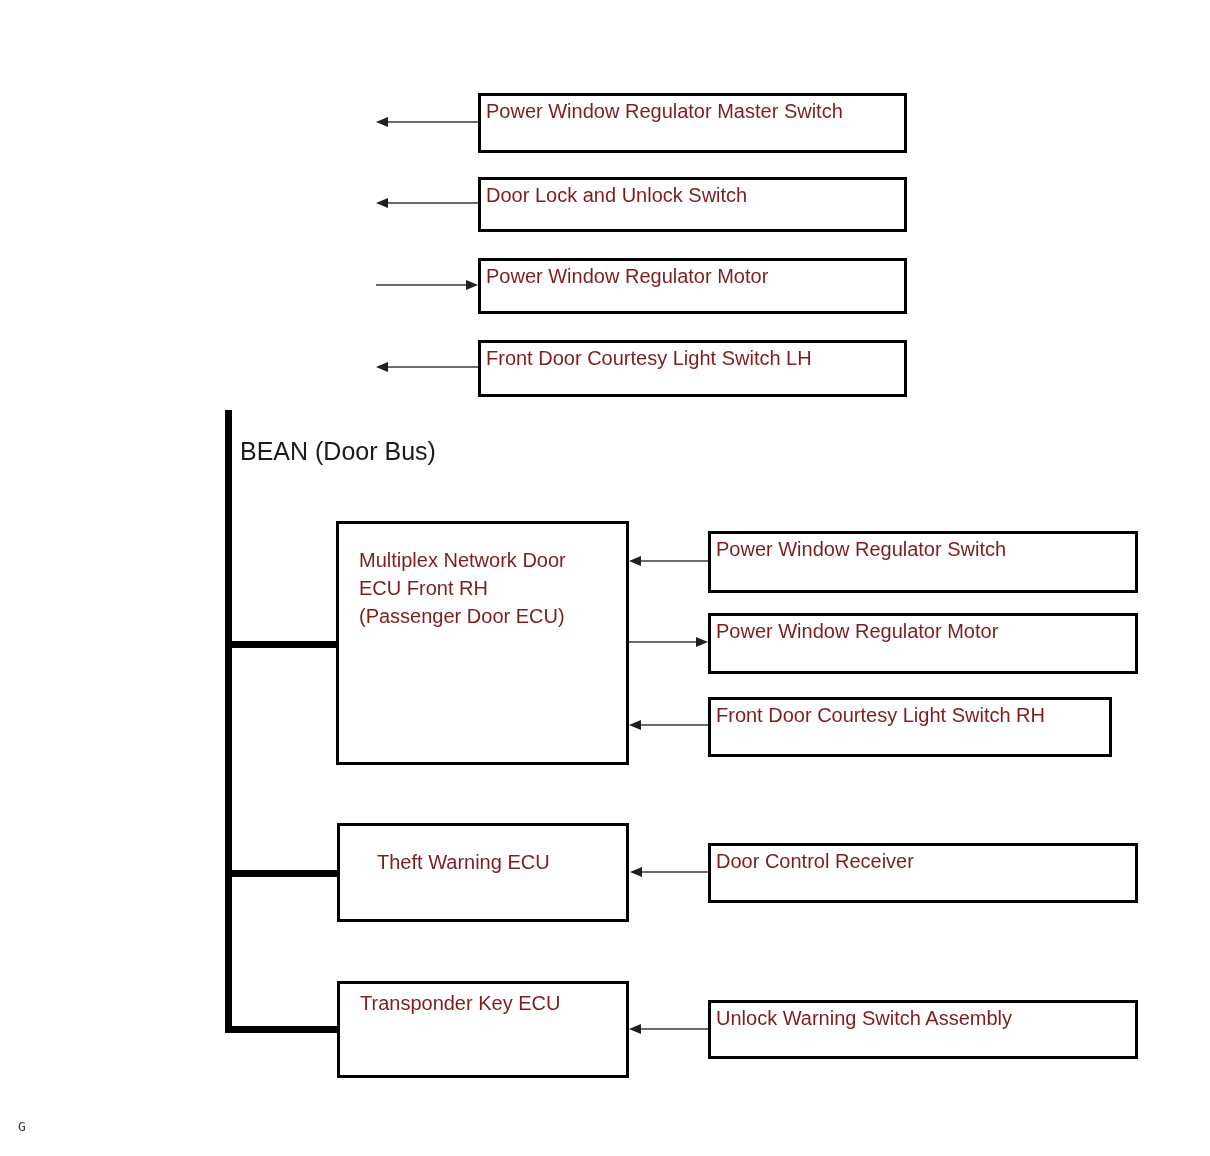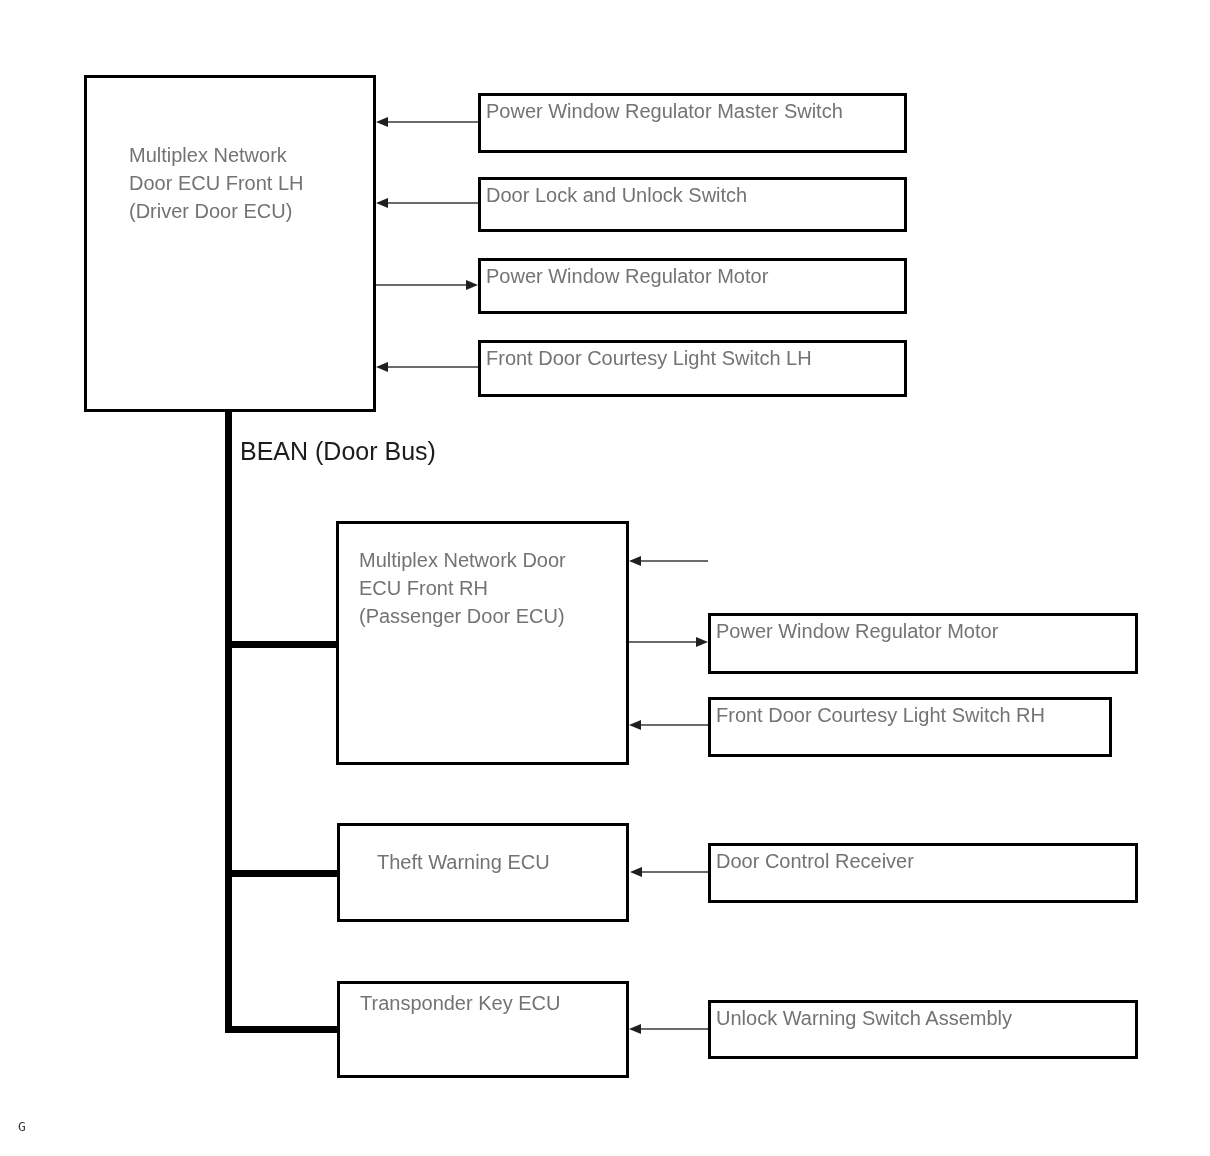--- a/index.html
+++ b/index.html
@@ -12,21 +12,21 @@
     width: 1210px;
     height: 1156px;
     background: #ffffff;
     overflow: hidden;
   }
   .box {
     position: absolute;
     box-sizing: border-box;
     border: 3px solid #000000;
     background: #ffffff;
-    color: #737373;
+    color: #7f1d1d;
     font-size: 20px;
     line-height: 28px;
   }
   .ecu-text { display: block; }
   .peripheral {
     padding: 3px 4px 0 5px;
     line-height: 24px;
   }
   
   #ecu-driver      { left: 84px;  top: 75px;  width: 292px; height: 337px; padding: 63px 10px 0 42px; }
@@ -65,25 +65,20 @@
     position: absolute; left: 18px; top: 1119px;
     font-family: "DejaVu Sans Mono", monospace;
     font-size: 13px; color: #3a3a3a;
   }
 </style>
 </head>
 <body>
 
 <div id="canvas">
 
-  <div class="box" id="ecu-driver">
-    <span class="ecu-text">Multiplex Network</span>
-    <span class="ecu-text">Door ECU Front LH</span>
-    <span class="ecu-text">(Driver Door ECU)</span>
-  </div>
 
   <div class="box" id="ecu-passenger">
     <span class="ecu-text">Multiplex Network Door</span>
     <span class="ecu-text">ECU Front RH</span>
     <span class="ecu-text">(Passenger Door ECU)</span>
   </div>
 
   <div class="box" id="ecu-theft">
     <span class="ecu-text">Theft Warning ECU</span>
   </div>
@@ -98,20 +93,23 @@
   <div class="box peripheral" id="p-drv-1">
     <span>Door Lock and Unlock Switch</span>
   </div>
   <div class="box peripheral" id="p-drv-2">
     <span>Power Window Regulator Motor</span>
   </div>
   <div class="box peripheral" id="p-drv-3">
     <span>Front Door Courtesy Light Switch LH</span>
   </div>
 
+  <div class="box peripheral" id="p-pas-0">
+    <span>Power Window Regulator Switch</span>
+  </div>
   <div class="box peripheral" id="p-pas-1">
     <span>Power Window Regulator Motor</span>
   </div>
   <div class="box peripheral" id="p-pas-2">
     <span>Front Door Courtesy Light Switch RH</span>
   </div>
 
   <div class="box peripheral" id="p-thf-0">
     <span>Door Control Receiver</span>
   </div>

